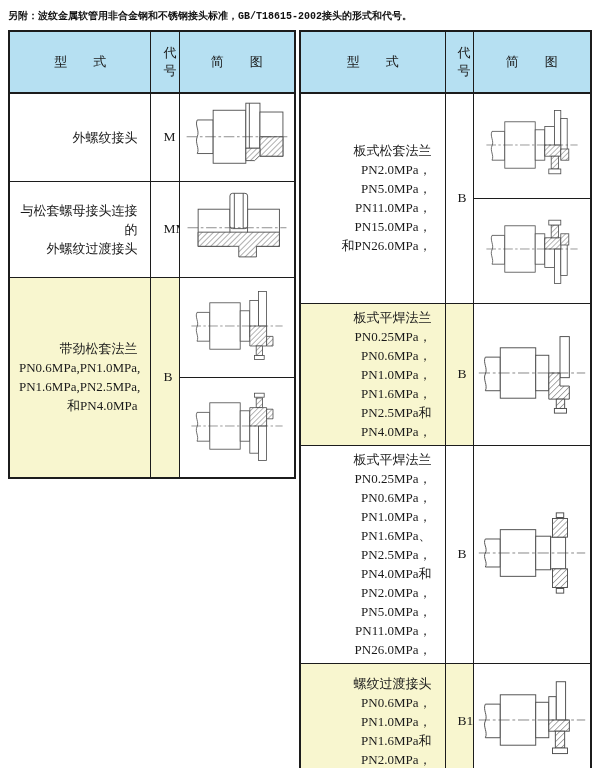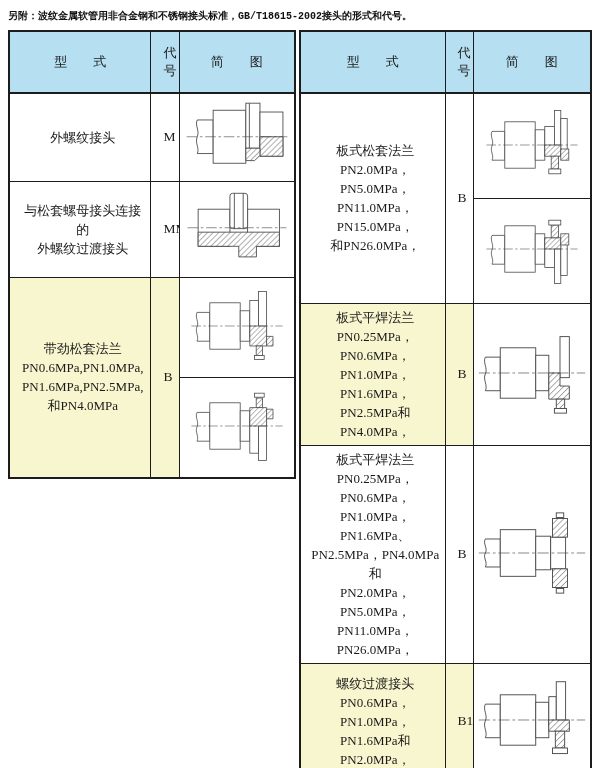--- a/index.html
+++ b/index.html
@@ -2,21 +2,21 @@
 <html style="--header-bg: #b6e0f2; --row-highlight: #f8f6cf; --border-color: #1c1c1c; --line-color: #4a4a4a;"><head>
 <meta charset="utf-8">
 <style>
   html,body{margin:0;padding:0;}
   body{width:600px;height:768px;background:#ffffff;font-family:"Liberation Serif",serif;color:#1a1a1a;}
   .title{margin:9px 8px 7px 8px;font-size:10px;font-weight:bold;font-family:Liberation Mono, monospace;color:#111;}
   .tables{display:flex;gap:3px;margin:0 8px;align-items:flex-start;}
   table{border-collapse:collapse;table-layout:fixed;border:2px solid var(--border-color,#1c1c1c);}
   td,th{border:1px solid var(--border-color,#1c1c1c);padding:12px;overflow:hidden;}
   thead th{background:var(--header-bg,#b6e0f2);font-weight:normal;font-size:13px;height:34px;border-bottom:2px solid var(--border-color,#1c1c1c);}
-  .type-cell{font-size:13px;padding:4px 4px 4px 9px;line-height:19px;vertical-align:middle;text-align:center;}
+  .type-cell{font-size:13px;padding:4px 13px 4px 9px;line-height:19px;vertical-align:middle;text-align:right;}
   .code-cell{text-align:center;font-size:13.5px;vertical-align:middle;}
   .hl .type-cell,.hl .code-cell{background:var(--row-highlight,#f8f6cf);}
   .diagram-cell{vertical-align:middle;text-align:center;padding:0;}
   .half{display:flex;align-items:center;justify-content:center;}
   .half + .half{border-top:1px solid var(--border-color,#1c1c1c);}
   .lsplit .half{height:99px;}
   .rsplit .half{height:103px;}
   .d{display:block;color:var(--line-color,#4a4a4a);margin:0 auto;}
   .d-l{width:106px;}
   .d-r{width:112px;}

